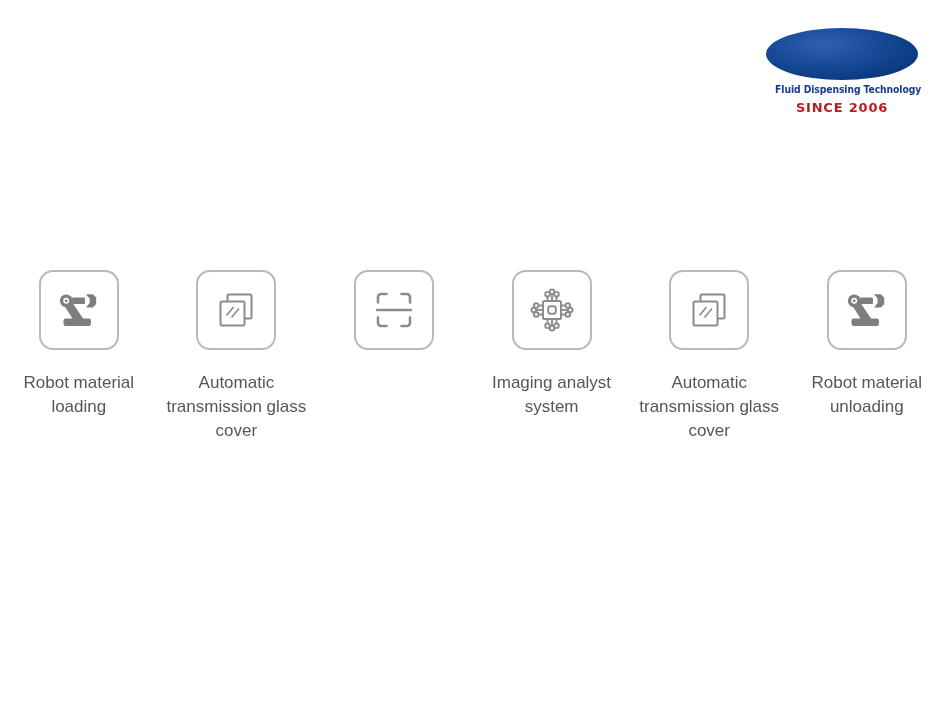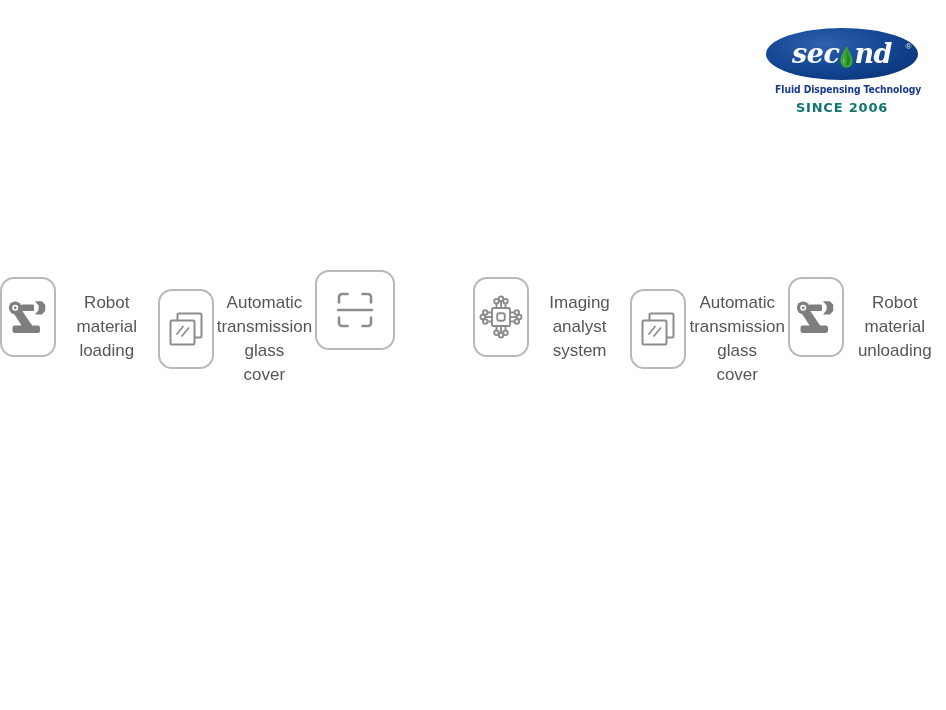--- a/index.html
+++ b/index.html
@@ -81,36 +81,37 @@
     color: #16388f;
     transform: scaleX(0.88);
     letter-spacing: -0.1px;
     white-space: nowrap;
   }
   .logo-since {
     margin-top: 5px;
     font-family: "DejaVu Sans", sans-serif;
     font-weight: bold;
     font-size: 13px;
-    color: #0f766e;
+    color: #b91c1c;
     letter-spacing: 0.8px;
   }
 
   
   .process-row {
     position: absolute;
     left: 0;
     top: 270px;
     width: 946px;
     display: flex;
     align-items: flex-start;
   }
   .process-step {
     width: 157.6px;
     display: flex;
+    flex-direction: column;
     align-items: center;
   }
   .icon-box {
     width: 80px;
     height: 80px;
     border: 2px solid #b9b9b9;
     border-radius: 14px;
     background: #ffffff;
     display: flex;
     align-items: center;
@@ -127,28 +128,20 @@
     font-family: "Liberation Sans", sans-serif;
     white-space: pre-line;
   }
 </style>
 </head>
 <body>
 
 <div class="logo-block">
   <div class="logo-ellipse-wrap">
     <div class="logo-ellipse"></div>
-    <div class="logo-wordmark">
-      <span>sec</span><span class="drop-slot"><svg class="logo-drop" viewBox="0 0 13 22">
-            <path d="M6.5 0 C 9.6 6.5 12.6 10.4 12.6 14.6 C 12.6 18.8 9.9 21.8 6.5 21.8 C 3.1 21.8 0.4 18.8 0.4 14.6 C 0.4 10.4 3.4 6.5 6.5 0 Z" fill="#3aa832"></path>
-            <path d="M6.5 3.4 C 8.4 8.0 10.3 11.0 10.3 14.6 C 10.3 17.6 8.6 19.7 6.5 19.7 Z" fill="#1f7a22" opacity="0.75"></path>
-            <path d="M4.3 12.0 C 3.4 13.6 3.3 15.8 4.3 17.2 C 3.0 16.6 2.4 14.0 4.3 12.0 Z" fill="#c9e8b8" opacity="0.9"></path>
-          </svg></span><span>nd</span>
-      <span class="logo-reg">®</span>
-    </div>
   </div>
   <div class="logo-tagline">Fluid Dispensing Technology</div>
   <div class="logo-since">SINCE 2006</div>
 </div>
 
 <div class="process-row">
 
   <div class="process-step">
     <div class="icon-box">
       <svg width="52" height="52" viewBox="0 0 52 52">

